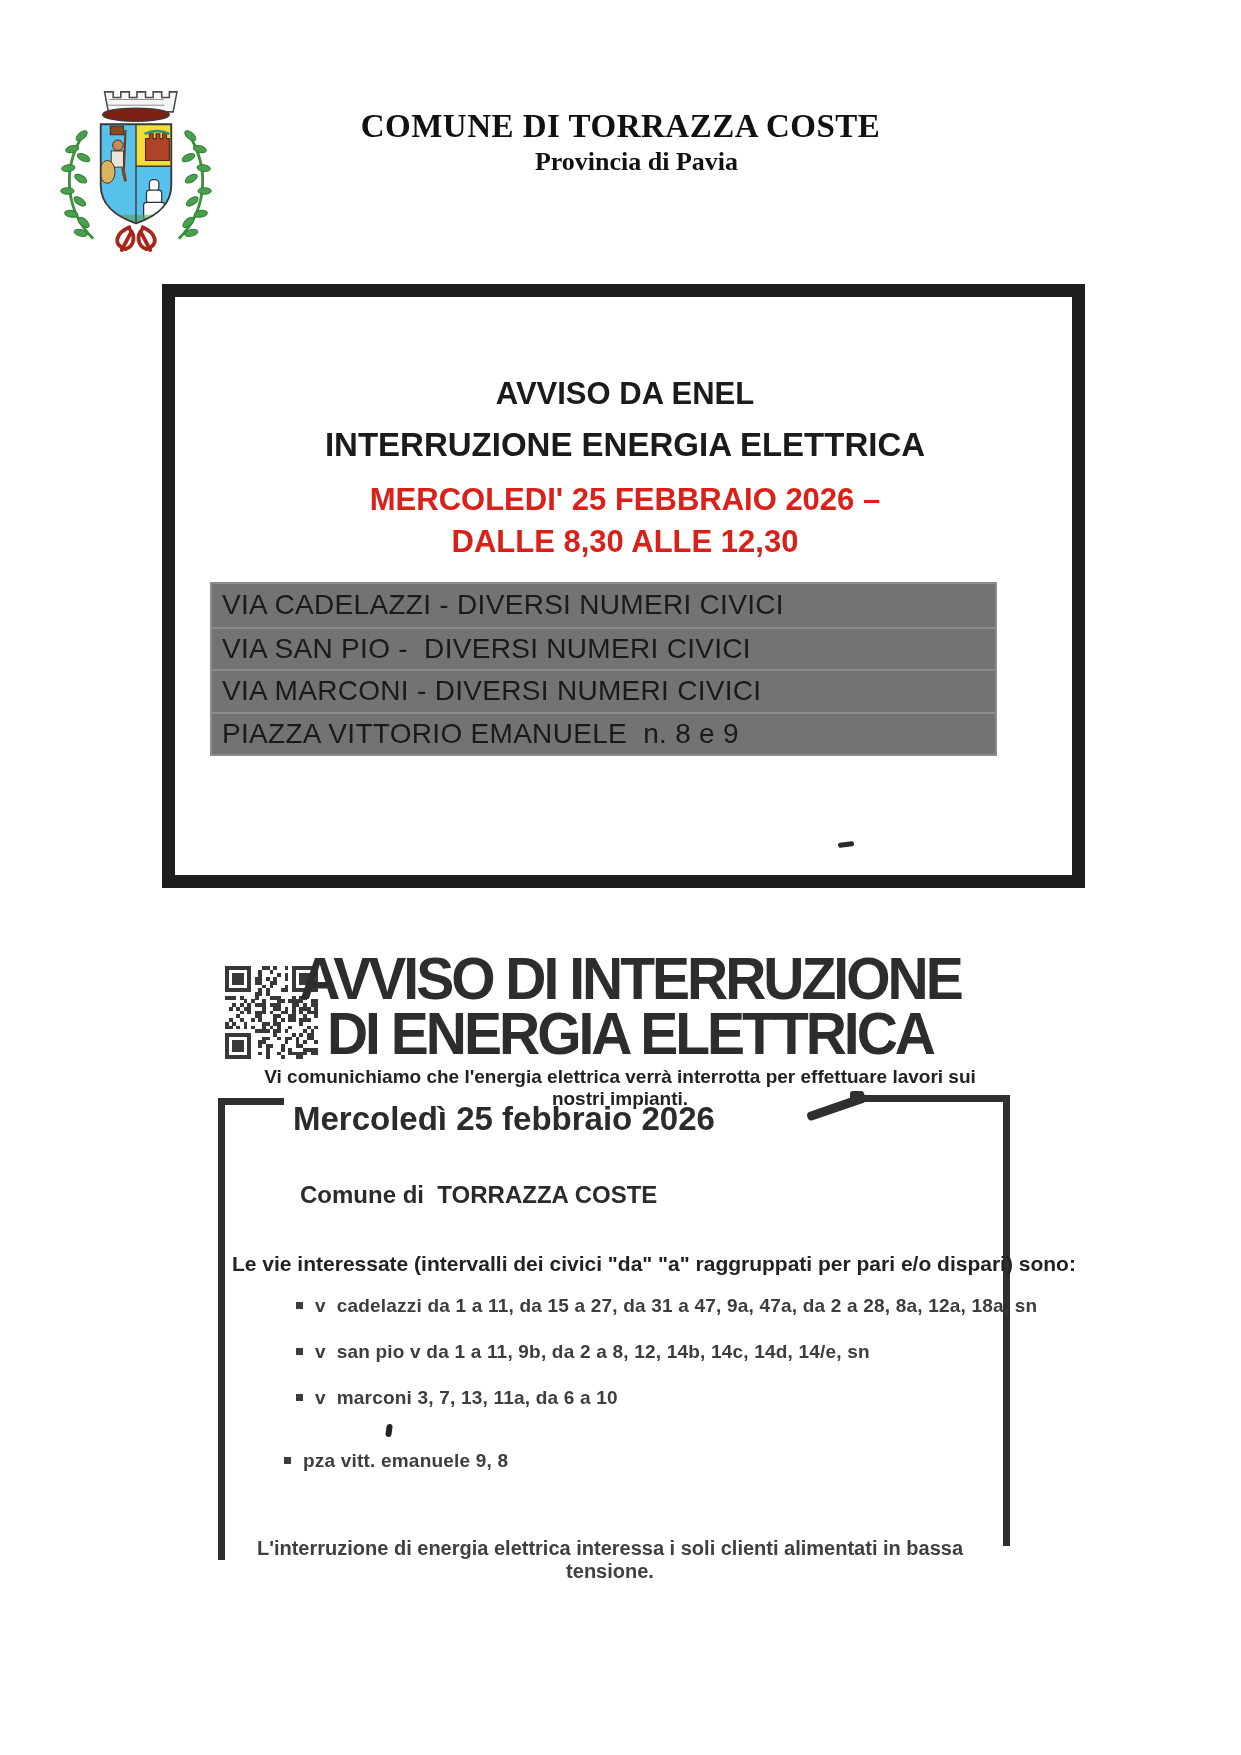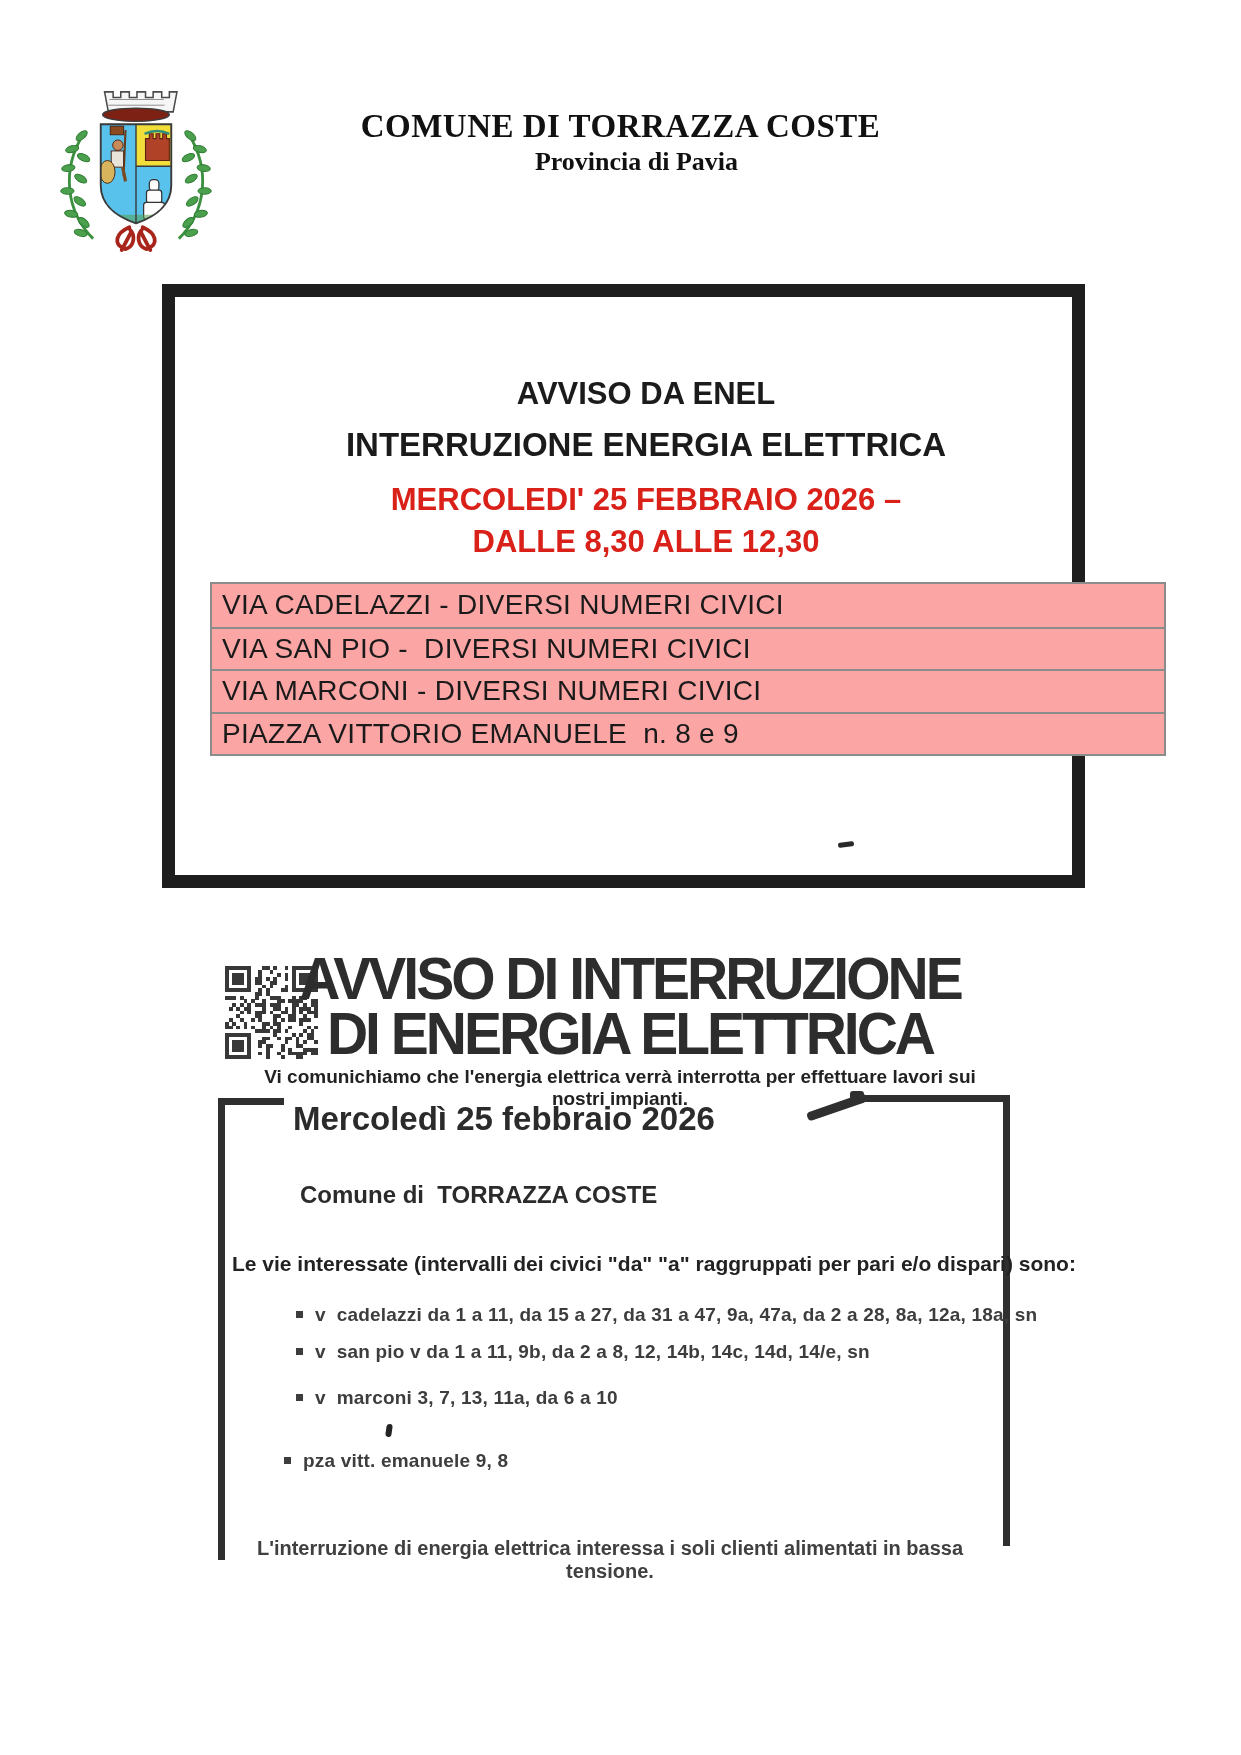--- a/index.html
+++ b/index.html
@@ -10,47 +10,47 @@
   
   .crest{position:absolute;left:55px;top:64px;width:162px;height:192px;}
   .hdr-title{position:absolute;left:0;right:0;top:108px;text-align:center;
     font-family:"Liberation Serif",serif;font-weight:700;font-size:33px;letter-spacing:.5px;color:#111;}
   .hdr-sub{position:absolute;left:0;right:0;top:147px;text-align:center;
     font-family:"Liberation Serif",serif;font-weight:700;font-size:26px;color:#111;padding-left:32px;}
 
   
   .notice-box{position:absolute;left:162px;top:284px;width:923px;height:604px;
     border:13px solid #1e1e1e;background:#fff;box-sizing:border-box;}
-  .nb-line{position:absolute;left:175px;width:900px;text-align:center;font-weight:700;color:#1b1b1b;padding-left:21px;}
+  .nb-line{position:absolute;left:175px;width:900px;text-align:center;font-weight:700;color:#1b1b1b;}
   .nb1{top:376px;font-size:31px;}
   .nb2{top:426px;font-size:33px;}
   .nb3{top:482px;font-size:31px;}
   .nb4{top:524px;font-size:31px;}
   .red{color:#d92019;}
 
-  .streets-table{position:absolute;left:210px;top:582px;width:956px;height:174px;
-    border:2px solid #8c8c8c;box-sizing:border-box;display:grid;grid-template-rows:repeat(4,1fr);background:#fca5a5;}
+  .streets-table{position:absolute;left:210px;top:582px;width:787px;height:174px;
+    border:2px solid #8c8c8c;box-sizing:border-box;display:grid;grid-template-rows:repeat(4,1fr);background:#737373;}
   .streets-table .row{display:flex;align-items:center;padding-left:10px;border-top:2px solid #8c8c8c;
     font-size:28px;color:#1a1a1a;letter-spacing:.3px;}
   .streets-table .row:first-child{border-top:none;}
 
   
   .scan{position:absolute;left:0;top:893px;width:1241px;height:862px;color:#2e2e2e;}
   .qr{position:absolute;left:225px;top:73px;width:93px;height:93px;}
   .scan-title{position:absolute;left:250px;top:60px;width:760px;text-align:center;
     font-size:57px;line-height:53px;font-weight:700;letter-spacing:-3px;color:#2d2d2d;transform:scaleY(1.04);}
   .scan-intro{position:absolute;left:240px;top:173px;width:760px;text-align:center;
     font-size:19px;font-weight:700;color:#222;}
   .scan-date{position:absolute;left:293px;top:207px;font-size:33px;font-weight:700;color:#2b2b2b;}
   .scan-hours{position:absolute;left:300px;top:254px;font-size:24px;font-weight:700;color:#2b2b2b;}
   .scan-comune{position:absolute;left:300px;top:288px;font-size:24px;font-weight:700;color:#2b2b2b;}
   .scan-heading{position:absolute;left:232px;top:359px;font-size:21px;font-weight:700;color:#222;}
   .scan-item{position:absolute;left:296px;font-size:19px;font-weight:700;color:#3d3d3d;letter-spacing:.2px;}
   .scan-item .sq{display:inline-block;width:7px;height:7px;background:#3d3d3d;margin-right:12px;vertical-align:3px;}
-  .si1{top:402px;margin-top:9px;} .si2{top:448px;} .si3{top:494px;} .si4{top:536px;left:284px;margin-top:21px;}
+  .si1{top:402px;} .si2{top:448px;} .si3{top:494px;} .si4{top:536px;left:284px;margin-top:21px;}
   .scan-footer{position:absolute;left:230px;top:644px;width:760px;text-align:center;
     font-size:20px;font-weight:700;color:#404040;}
 
   
   .stroke{position:absolute;background:#2f2f2f;}
   .fl-h{left:218px;top:205px;width:66px;height:7px;}
   .fl-v{left:218px;top:205px;width:7px;height:462px;}
   .fr-h{left:858px;top:202px;width:152px;height:7px;}
   .fr-v{left:1003px;top:202px;width:7px;height:451px;}
   .fr-d{left:806px;top:220px;width:62px;height:9px;transform:rotate(-19deg);transform-origin:left top;border-radius:4px;}

